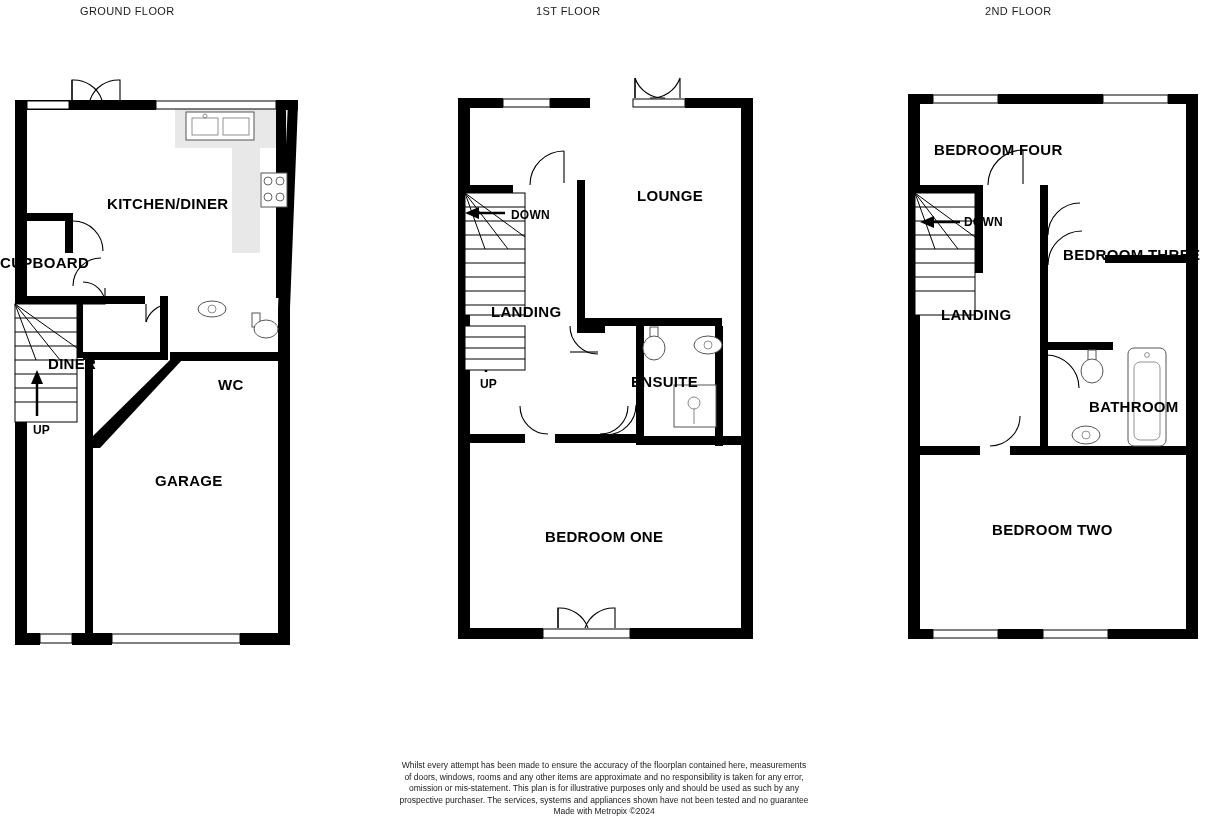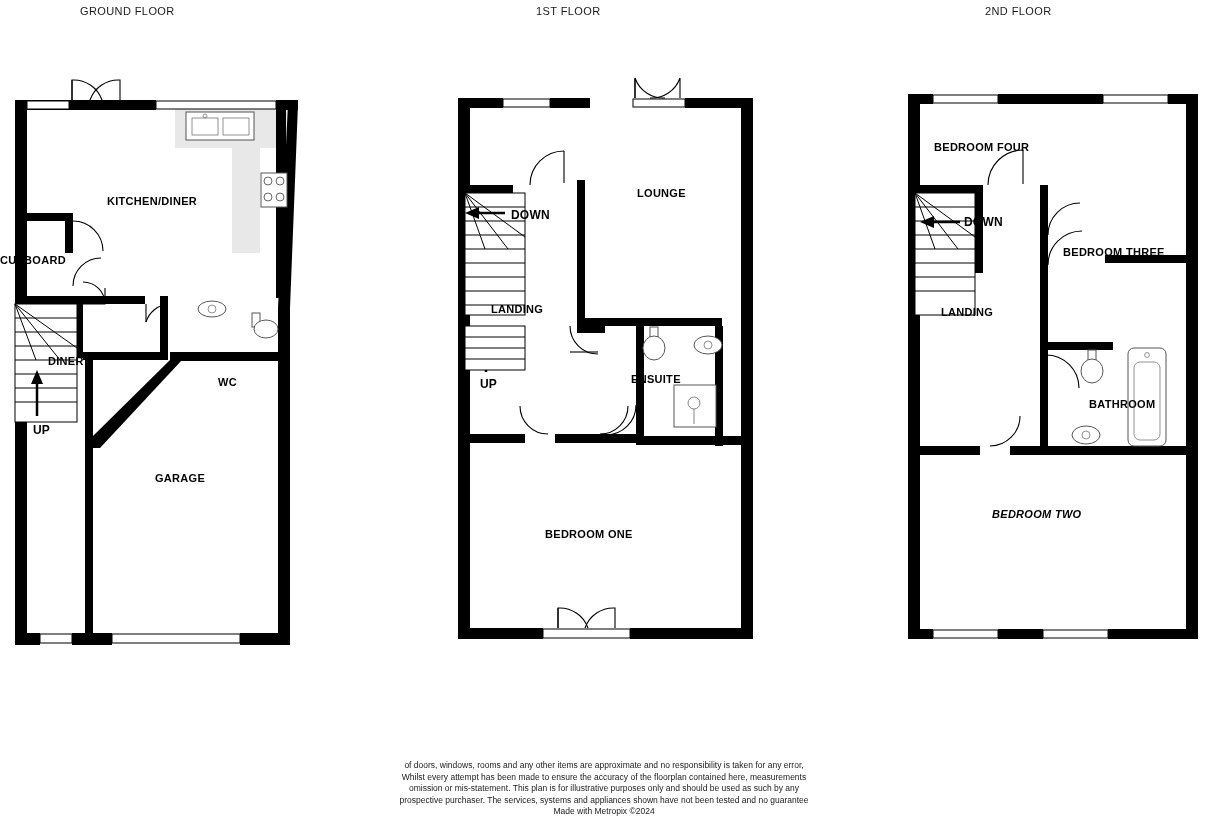--- a/index.html
+++ b/index.html
@@ -21,21 +21,21 @@
     font-weight: 400;
     letter-spacing: 0.4px;
     color: #1a1a1a;
     white-space: nowrap;
   }
   .plan {
     position: absolute;
   }
   .room-label {
     position: absolute;
-    font-size: 11px;
+    font-size: 15px;
     font-weight: bold;
     letter-spacing: 0.3px;
     white-space: nowrap;
     color: #000;
   }
   .small-label {
     position: absolute;
     font-size: 12px;
     font-weight: bold;
     letter-spacing: 0.2px;
@@ -343,23 +343,23 @@
     <g>
       <ellipse cx="196" cy="435" rx="14" ry="9" fill="#fff" stroke="#555" stroke-width="1"></ellipse>
       <circle cx="196" cy="435" r="4" fill="none" stroke="#777" stroke-width="0.8"></circle>
     </g>
   </svg>
 
   <div class="room-label" style="left:44px; top:141px;">BEDROOM FOUR</div>
   <div class="room-label" style="left:173px; top:246px;">BEDROOM THREE</div>
   <div class="room-label" style="left:51px; top:306px;">LANDING</div>
   <div class="room-label" style="left:191px; top:398px;padding-left:8px;">BATHROOM</div>
-  <div class="room-label" style="left:102px; top:508px;font-style:italic;">BEDROOM TWO</div>
+  <div class="room-label" style="left:102px; top:521px;">BEDROOM TWO</div>
   <div class="small-label" style="left:74px; top:215px;">DOWN</div>
 </div>
 
 <div class="disclaimer" style="top:760px;">
+  <div>Whilst every attempt has been made to ensure the accuracy of the floorplan contained here, measurements</div>
   <div>of doors, windows, rooms and any other items are approximate and no responsibility is taken for any error,</div>
-  <div>Whilst every attempt has been made to ensure the accuracy of the floorplan contained here, measurements</div>
   <div>omission or mis-statement. This plan is for illustrative purposes only and should be used as such by any</div>
   <div>prospective purchaser. The services, systems and appliances shown have not been tested and no guarantee</div>
   <div>Made with Metropix ©2024</div>
 </div>
 
 </body></html>

